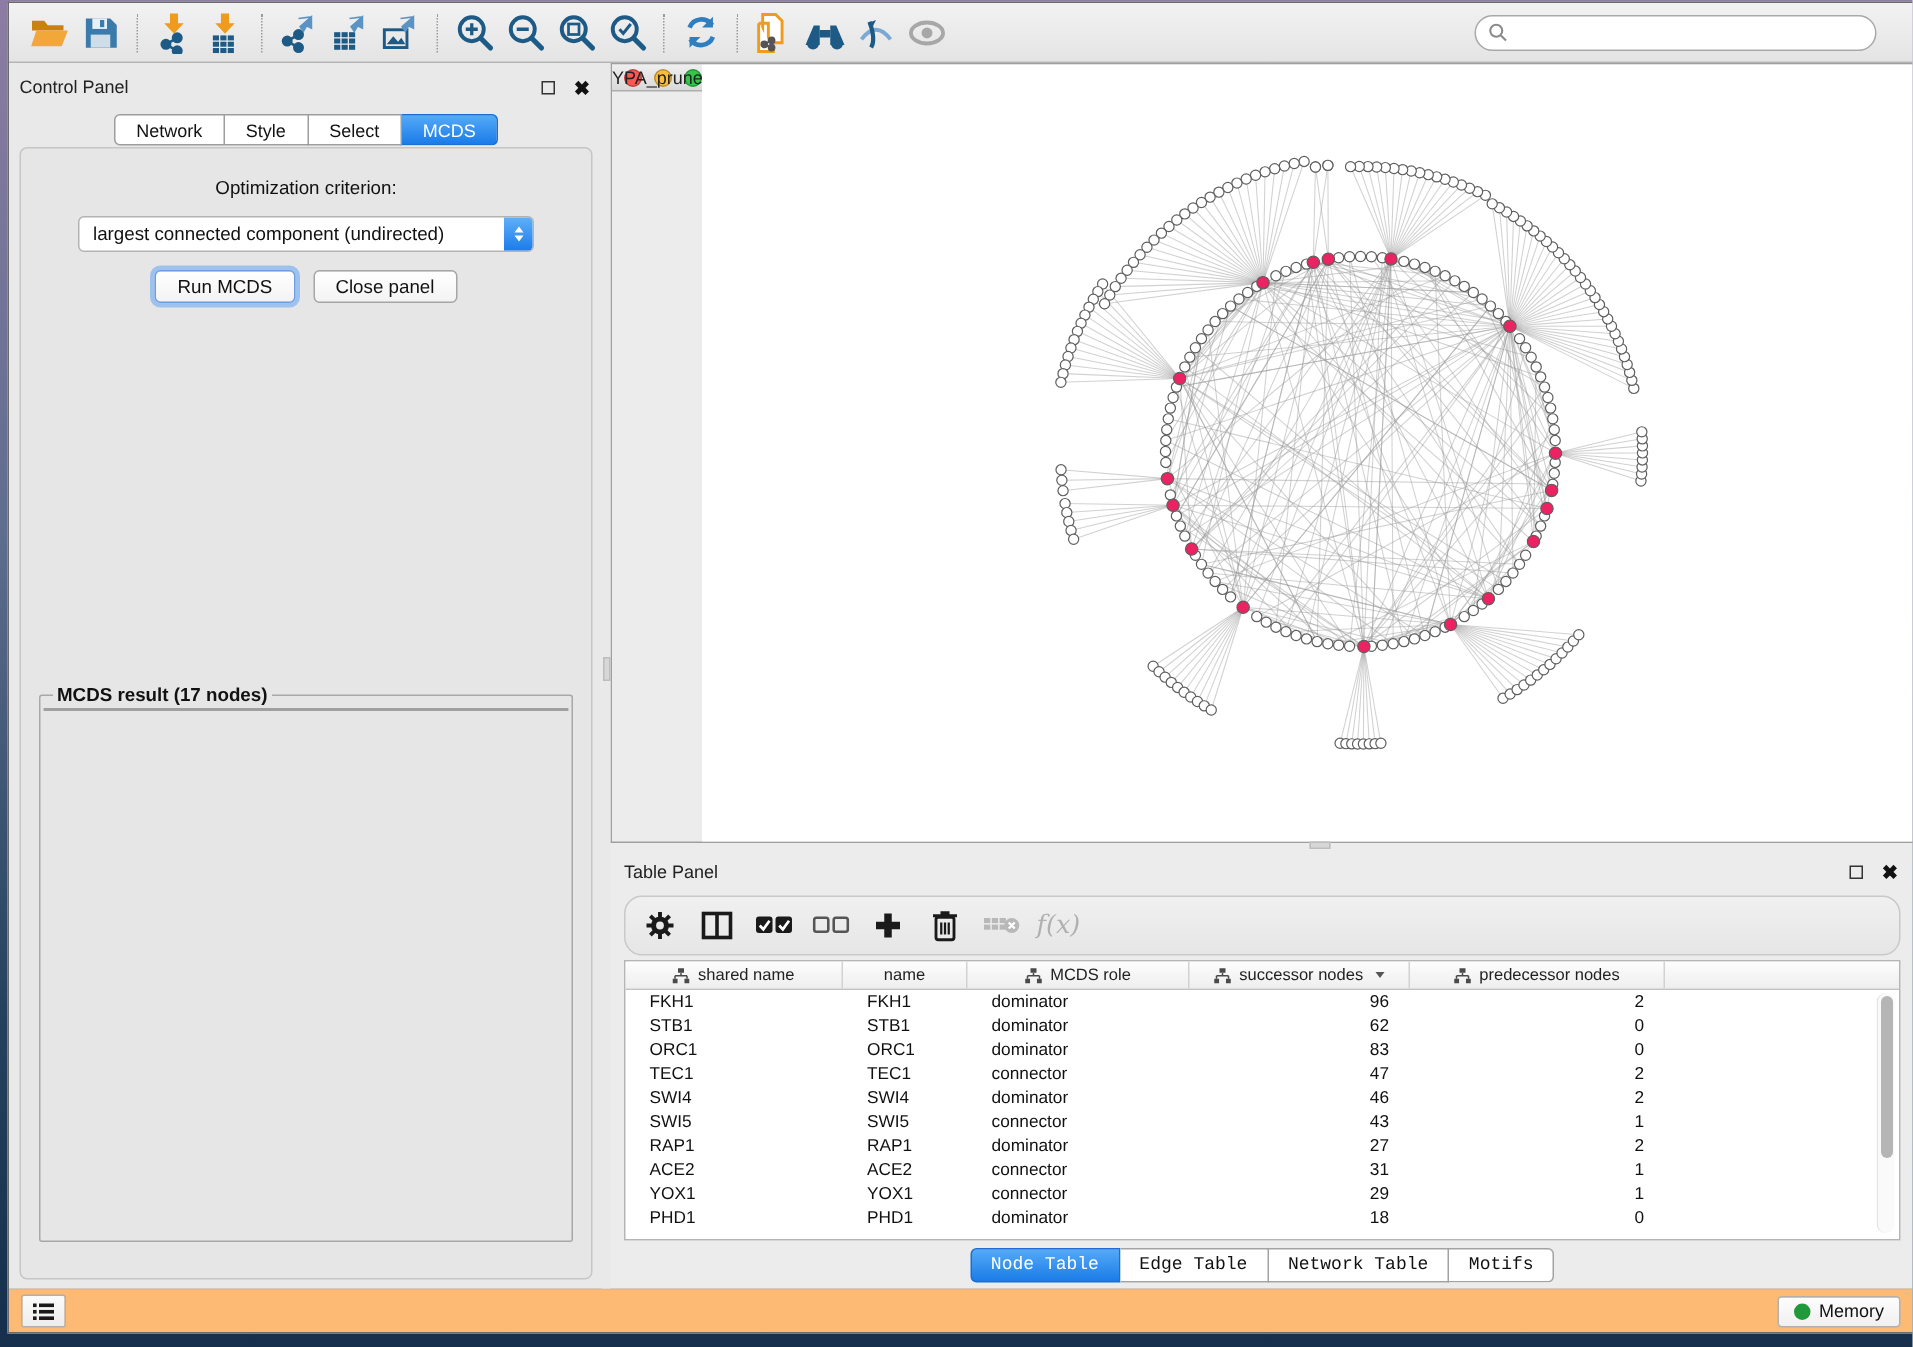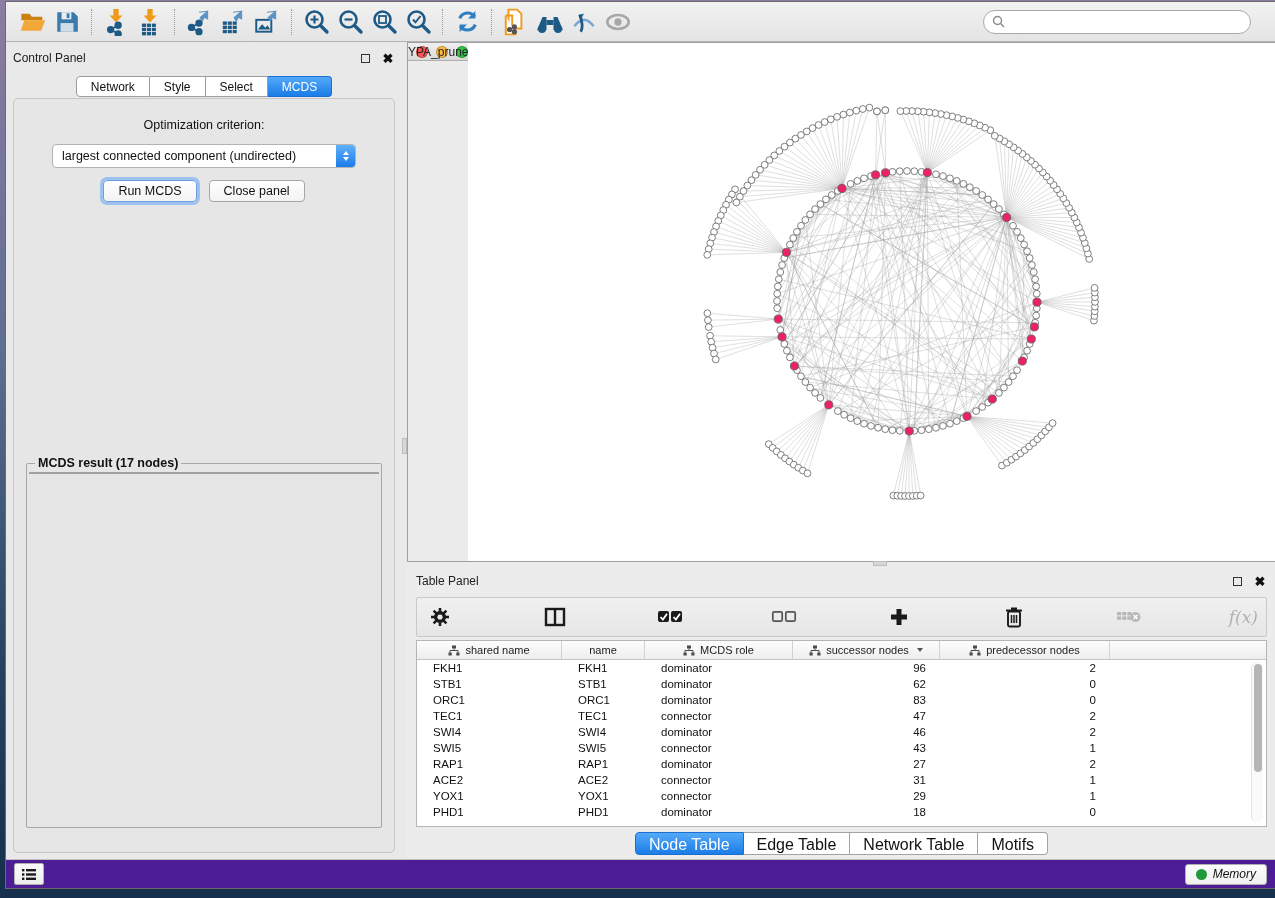--- a/index.html
+++ b/index.html
@@ -79,47 +79,47 @@
     border-bottom:1px solid #aeaeae; display:flex; align-items:center; position:relative; }
   .lights { display:flex; gap:8px; margin-left:8px; }
   .light { width:12px; height:12px; border-radius:50%; border:0.5px solid rgba(0,0,0,.25); cursor:pointer; }
   .net-title { position:absolute; left:0; right:0; text-align:center; font-size:12px; color:#222; }
   .net-canvas { flex:1; background:#fff; position:relative; overflow:hidden; }
   .net-canvas svg { position:absolute; left:0; top:0; }
 
   
   .tpanel { height:293px; flex:0 0 293px; background:#ececec; display:flex; flex-direction:column; padding:5px 8px 4px 9px; }
   .tp-toolbar { margin-top:6px; height:40px; flex:0 0 40px; background:linear-gradient(180deg,#f0f0f0,#e6e6e6);
-    border:1px solid #c9c9c9; border-radius:2px; display:flex; align-items:center; padding:0 8px;justify-content:space-between; }
+    border:1px solid #c9c9c9; border-radius:12px; display:flex; align-items:center; padding:0 8px; }
   .tp-icon { width:30px; height:28px; display:flex; align-items:center; justify-content:center; margin-right:8px; cursor:pointer; }
   .tp-icon.disabled { cursor:default; }
   .fx-label { font-size:17px; font-family:"DejaVu Serif", serif; font-style:italic; color:#b0b0b0; }
 
   .tablebox { margin-top:3px; flex:1; background:#fff; border:1px solid #b5b5b5; position:relative; overflow:hidden; }
   .thead { display:flex; height:19px; background:linear-gradient(180deg,#fdfdfd,#eeeeee);
     border-bottom:1px solid #c3c3c3; }
   .th { display:flex; align-items:center; justify-content:center; gap:5px; font-size:11px; color:#222;
     border-right:1px solid #d2d2d2; position:relative; cursor:pointer; }
   .th svg { flex:0 0 auto; }
   .sortdn { width:0; height:0; border-left:3.5px solid transparent; border-right:3.5px solid transparent; border-top:4px solid #555; margin-left:3px; }
   .trow { display:flex; height:16px; line-height:16px; font-size:11.5px; color:#111; }
   .td { padding:0 14px 0 16px; white-space:nowrap; overflow:hidden; }
   .td.num { text-align:right; padding:0 14px 0 4px; }
   .tscroll { position:absolute; top:21px; right:3px; bottom:4px; width:12px; background:#fafafa; border-left:1px solid #e4e4e4; border-radius:6px; }
   .tscroll .thumb { position:absolute; top:2px; left:1.5px; width:8px; height:108px; background:#b5b5b5; border-radius:5px; }
 
   .tp-tabs { height:23px; flex:0 0 23px; margin-top:5px; display:flex; justify-content:center; }
-  .tp-tab { font-size:16px; padding:3px 13px; background:#fff; border:1px solid #a3a3a3; border-left:none; color:#111; cursor:pointer; }
+  .tp-tab { font-size:12px; padding:3px 13px; background:#fff; border:1px solid #a3a3a3; border-left:none; color:#111; cursor:pointer;font-family:Liberation Mono, monospace; }
   .tp-tab:first-child { border-left:1px solid #a3a3a3; border-radius:4px 0 0 4px; }
   .tp-tab:last-child { border-radius:0 4px 4px 0; }
   .tp-tab.active { background:linear-gradient(180deg,#55aaf8,#1a7ce8); border-color:#1a6fd0; color:#fff; }
 
   
-  .statusbar { height:29px; flex:0 0 29px; background:#4c1d95; border-top:1px solid #c0c0c0;
-    display:flex; align-items:center; padding:0 8px;font-style:italic; }
+  .statusbar { height:29px; flex:0 0 29px; background:#fdba74; border-top:1px solid #c0c0c0;
+    display:flex; align-items:center; padding:0 8px; }
   .sb-left-btn { width:30px; height:22px; border:1px solid #b0b0b0; border-radius:2px;
     background:linear-gradient(180deg,#fbfbfb,#ededed); display:flex; align-items:center; justify-content:center; cursor:pointer; }
   .memory-btn { margin-left:auto; height:21px; border:1px solid #b0b0b0; border-radius:3px;
     background:linear-gradient(180deg,#fdfdfd,#f0f0f0); display:flex; align-items:center; gap:6px;
     padding:0 10px; font-size:12px; color:#111; cursor:pointer; }
   .memdot { width:11px; height:11px; border-radius:50%; }
 </style>
 </head>
 <body>
 

